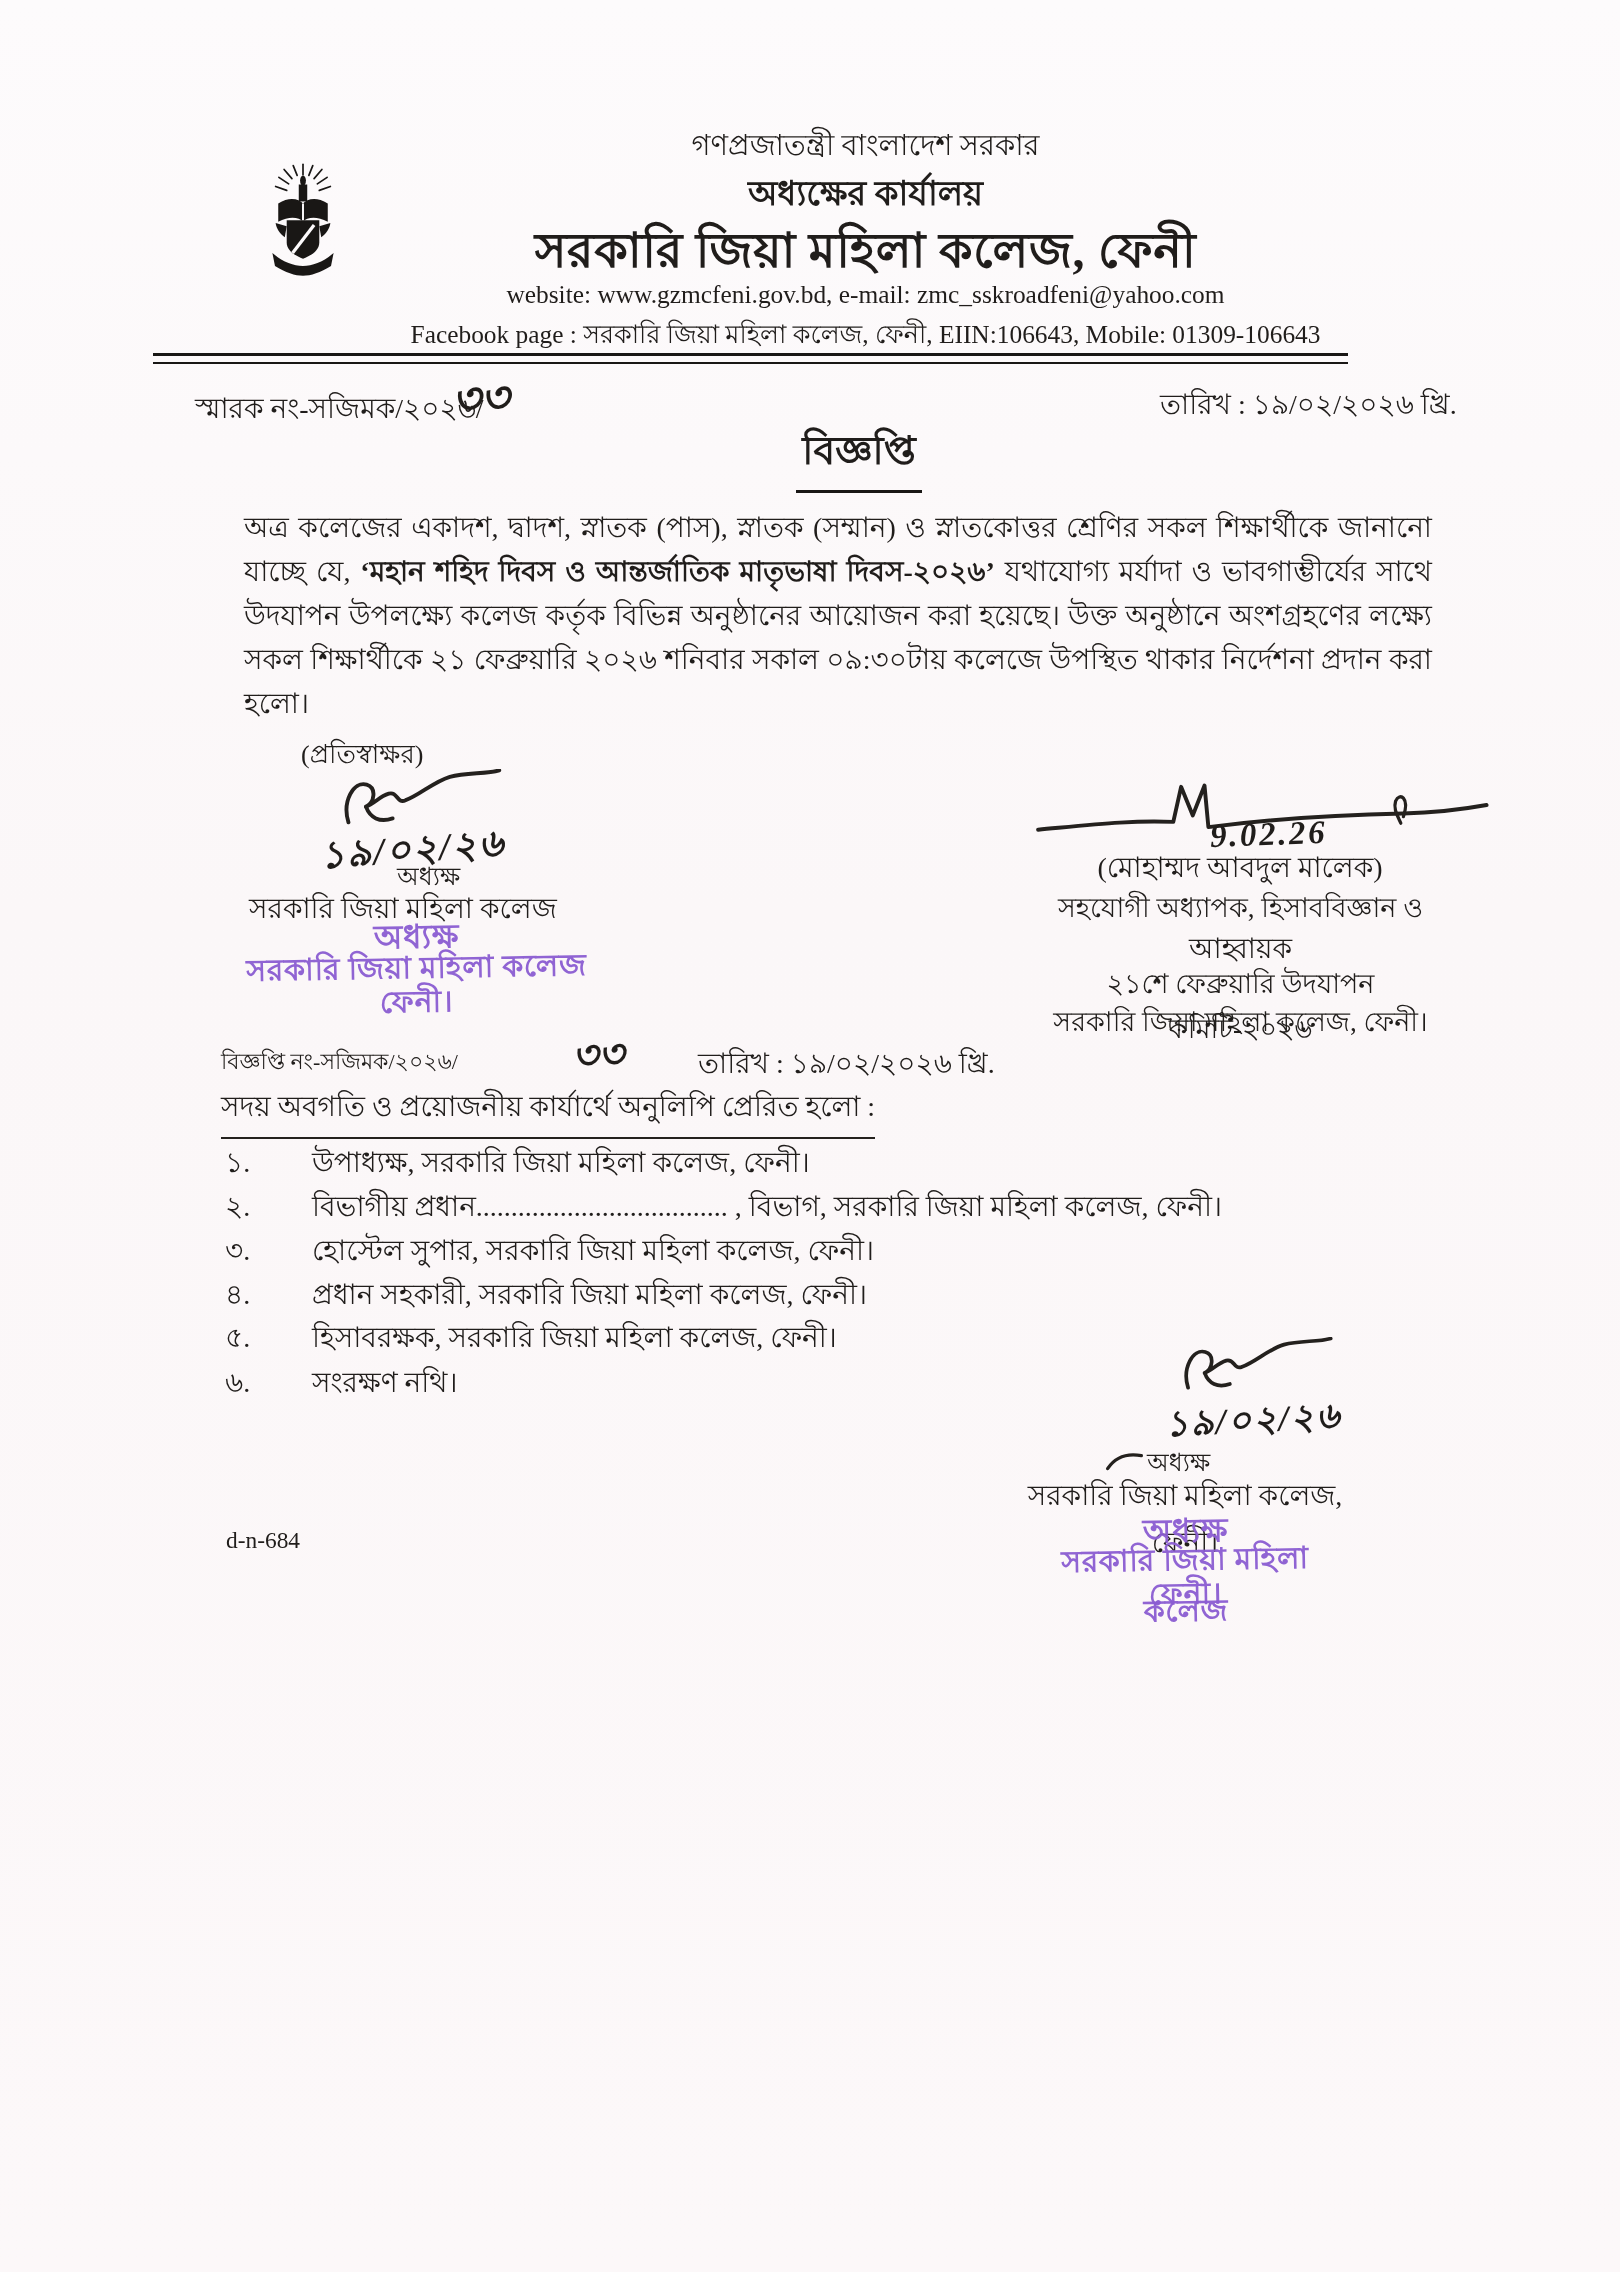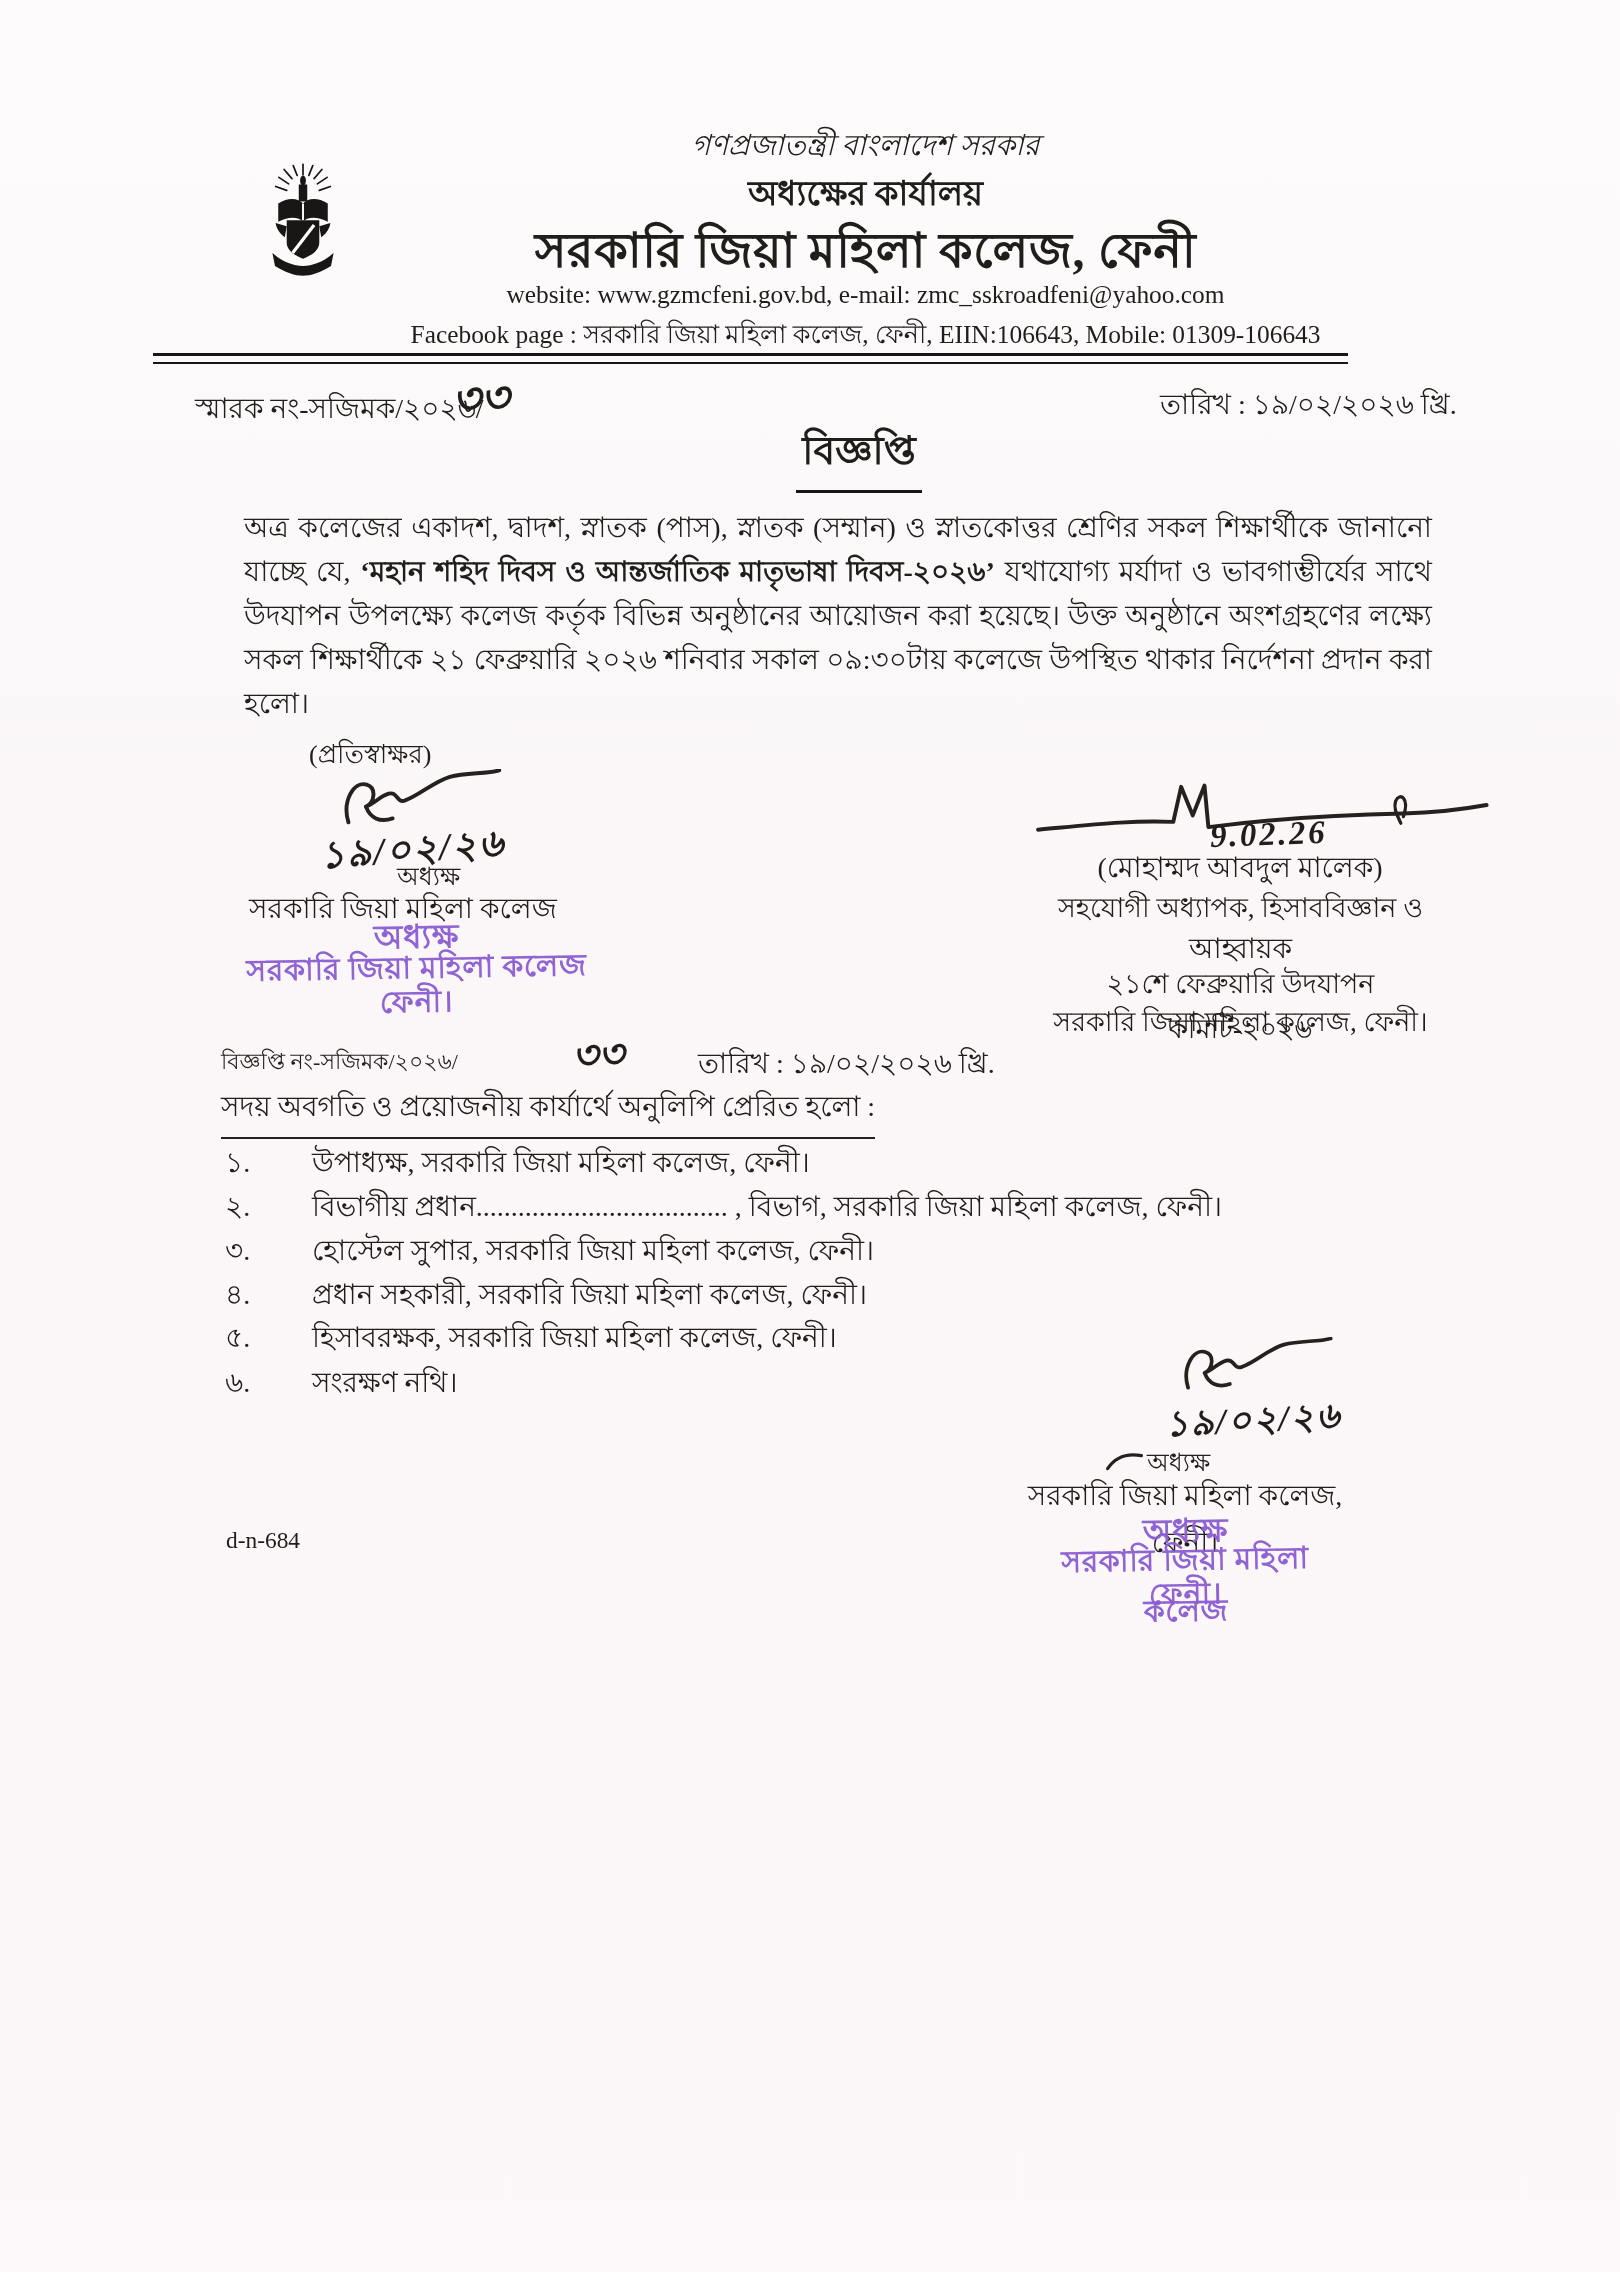--- a/index.html
+++ b/index.html
@@ -8,38 +8,38 @@
     width:1620px;height:2273px;
     margin:0 auto;
     background:linear-gradient(180deg,#fdfbfc 0%,#fbf7f8 40%,#fcf8f9 100%);
     font-family:"Liberation Serif","DejaVu Serif",serif;
     color:#201d1b;
     overflow:hidden;
   }
   .abs{position:absolute;}
   .ctr{text-align:center;}
   
-  .hdr-govt{left:130px;top:122px;width:1471px;font-size:29px;font-style:italic;}
+  .hdr-govt{left:130px;top:122px;width:1471px;font-size:29px;}
   .hdr-office{left:130px;top:167px;width:1471px;font-size:34px;font-weight:600;}
   .hdr-college{left:130px;top:214px;width:1471px;font-size:48px;font-weight:700;letter-spacing:0.7px;}
   .hdr-web{left:130px;top:280px;width:1471px;font-size:25.4px;}
   .hdr-fb{left:130px;top:315px;width:1471px;font-size:25.4px;}
   .crest{left:267px;top:163px;width:72px;height:114px;}
   .rule{left:153px;top:353px;width:1195px;height:5.9px;border-top:3.3px solid #191715;border-bottom:2.6px solid #191715;}
   
   .memo1-label{left:195px;top:387px;font-size:28px;}
   .memo1-num{left:452px;top:365px;font-size:44px;font-weight:700;font-style:italic;transform:rotate(-2deg);}
   .memo1-date{left:1160px;top:383px;font-size:28px;}
   .title-wrap{left:729px;top:420px;width:260px;text-align:center;}
   .title-inner{display:inline-block;font-size:39px;font-weight:700;border-bottom:3.3px solid #191715;padding:0 6.5px 5.2px 6.5px;}
   
   .body-para{left:221px;top:506px;width:1188px;font-size:28px;line-height:44px;text-align:justify;margin-left:23px;}
   .bold{font-weight:700;}
   
-  .countersign{left:301px;top:734px;font-size:26px;margin-left:8px;}
+  .countersign{left:301px;top:734px;font-size:26px;}
   .sig-svg{stroke:#24211e;fill:none;stroke-linecap:round;stroke-linejoin:round;}
   .lsig-svg{left:335px;top:769px;width:179px;height:65px;}
   .hand-date{font-size:38px;font-weight:700;font-style:italic;letter-spacing:2px;}
   .lsig-date{left:320px;top:819px;transform:rotate(-4deg);}
   .lsig-title{left:397px;top:857px;font-size:25px;}
   .lsig-org{left:249px;top:887px;font-size:28px;}
   .stamp{color:#8b5dd2;font-weight:700;text-align:center;letter-spacing:0.7px;transform:rotate(-1deg);opacity:.95;}
   .stamp1-l1{left:234px;top:911px;width:365px;font-size:33px;}
   .stamp1-l2{left:234px;top:944px;width:365px;font-size:30px;}
   .stamp1-l3{left:234px;top:978px;width:365px;font-size:30px;}

